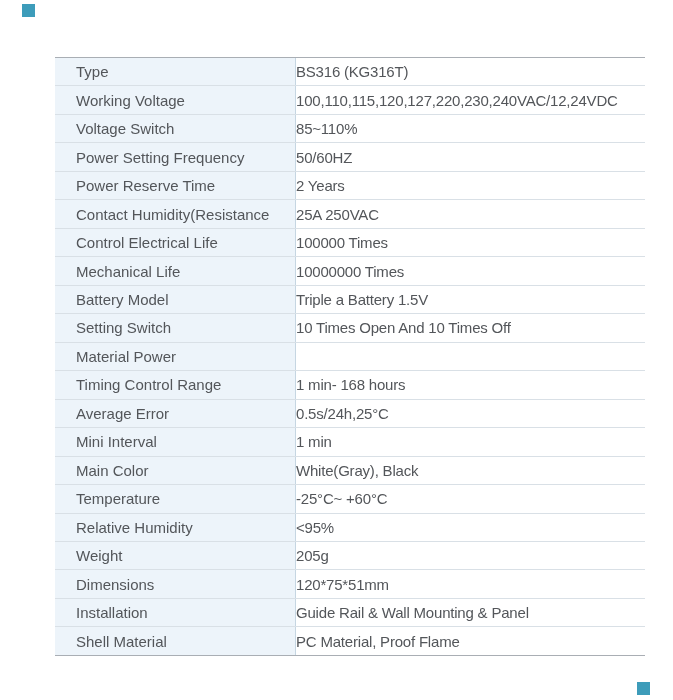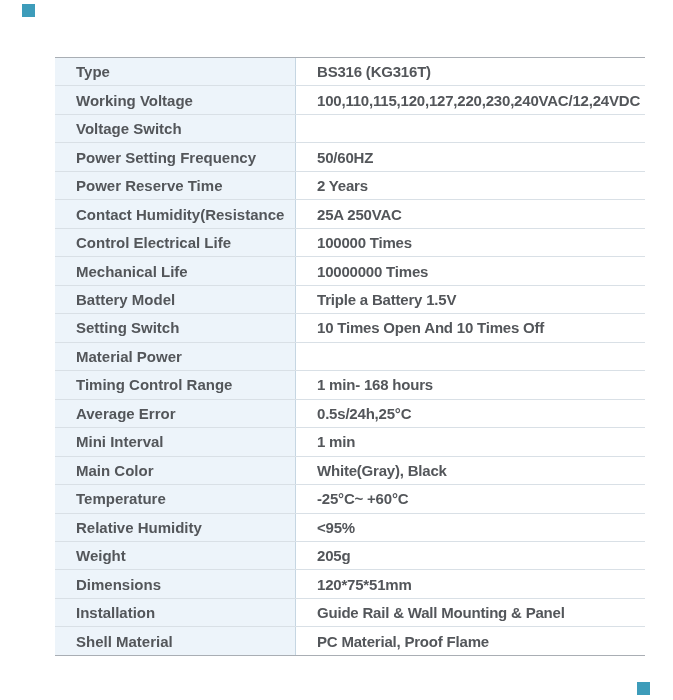--- a/index.html
+++ b/index.html
@@ -7,21 +7,20 @@
     padding: 0;
     background: #ffffff;
   }
   .page {
     position: relative;
     width: 673px;
     height: 700px;
     background: var(--page-bg, #ffffff);
     font-family: "Liberation Sans", "DejaVu Sans", sans-serif;
     overflow: hidden;
-    font-weight: bold;
   }
   .corner-square {
     position: absolute;
     width: 13px;
     height: 13px;
     background: var(--accent, #3d9cba);
   }
   .corner-square.tl { left: 22px; top: 4px; }
   .corner-square.br { right: 23px; bottom: 5px; }
 
@@ -56,21 +55,20 @@
     box-sizing: border-box;
   }
   .spec-cell.label {
     width: 241px;
     background: var(--label-bg, #edf4fa);
     border-right: 1px solid var(--divider, #c6d6e2);
     padding-left: 21px;
   }
   .spec-cell.value {
     flex: 1 1 auto;
-    padding-left: 21px;
     letter-spacing: -0.2px;
     overflow: hidden;
   }
 </style>
 </head>
 <body>
 
 <div class="page">
   <div class="corner-square tl"></div>
 
@@ -78,20 +76,21 @@
       <div class="spec-row">
         <div class="spec-cell label">Type</div>
         <div class="spec-cell value">BS316 (KG316T)</div>
       </div>
       <div class="spec-row">
         <div class="spec-cell label">Working Voltage</div>
         <div class="spec-cell value">100,110,115,120,127,220,230,240VAC/12,24VDC</div>
       </div>
       <div class="spec-row">
         <div class="spec-cell label">Voltage Switch</div>
+        <div class="spec-cell value">85~110%</div>
       </div>
       <div class="spec-row">
         <div class="spec-cell label">Power Setting Frequency</div>
         <div class="spec-cell value">50/60HZ</div>
       </div>
       <div class="spec-row">
         <div class="spec-cell label">Power Reserve Time</div>
         <div class="spec-cell value">2 Years</div>
       </div>
       <div class="spec-row">

